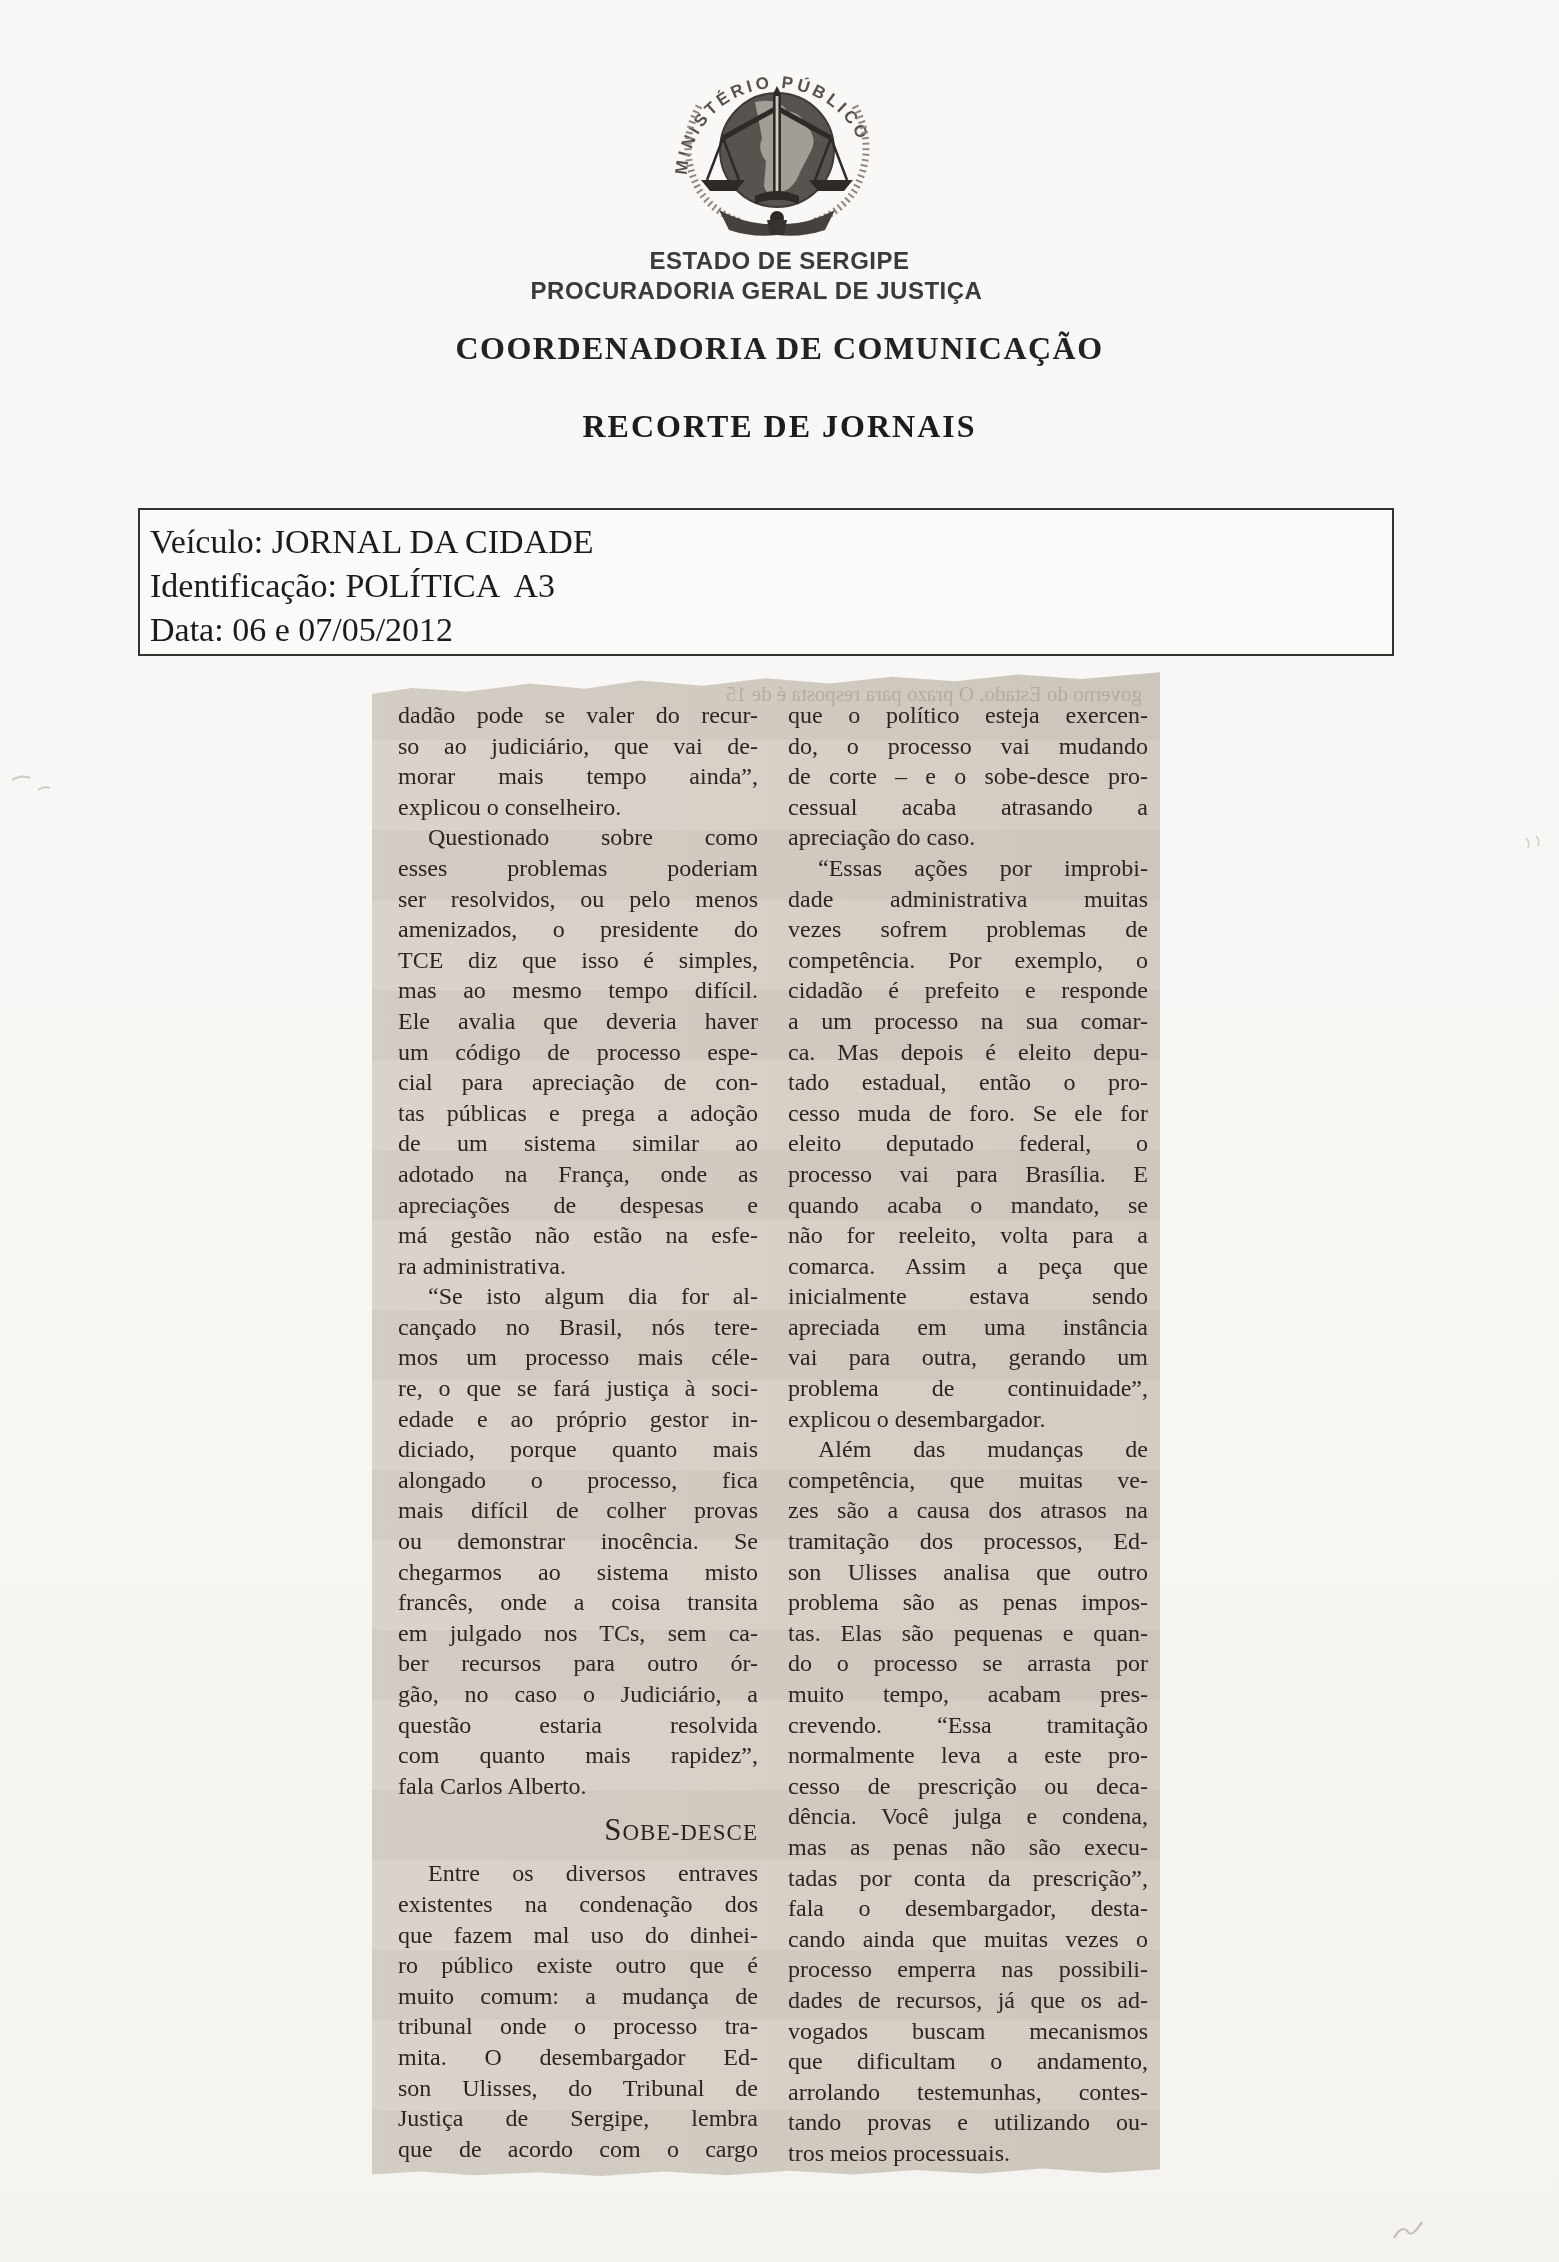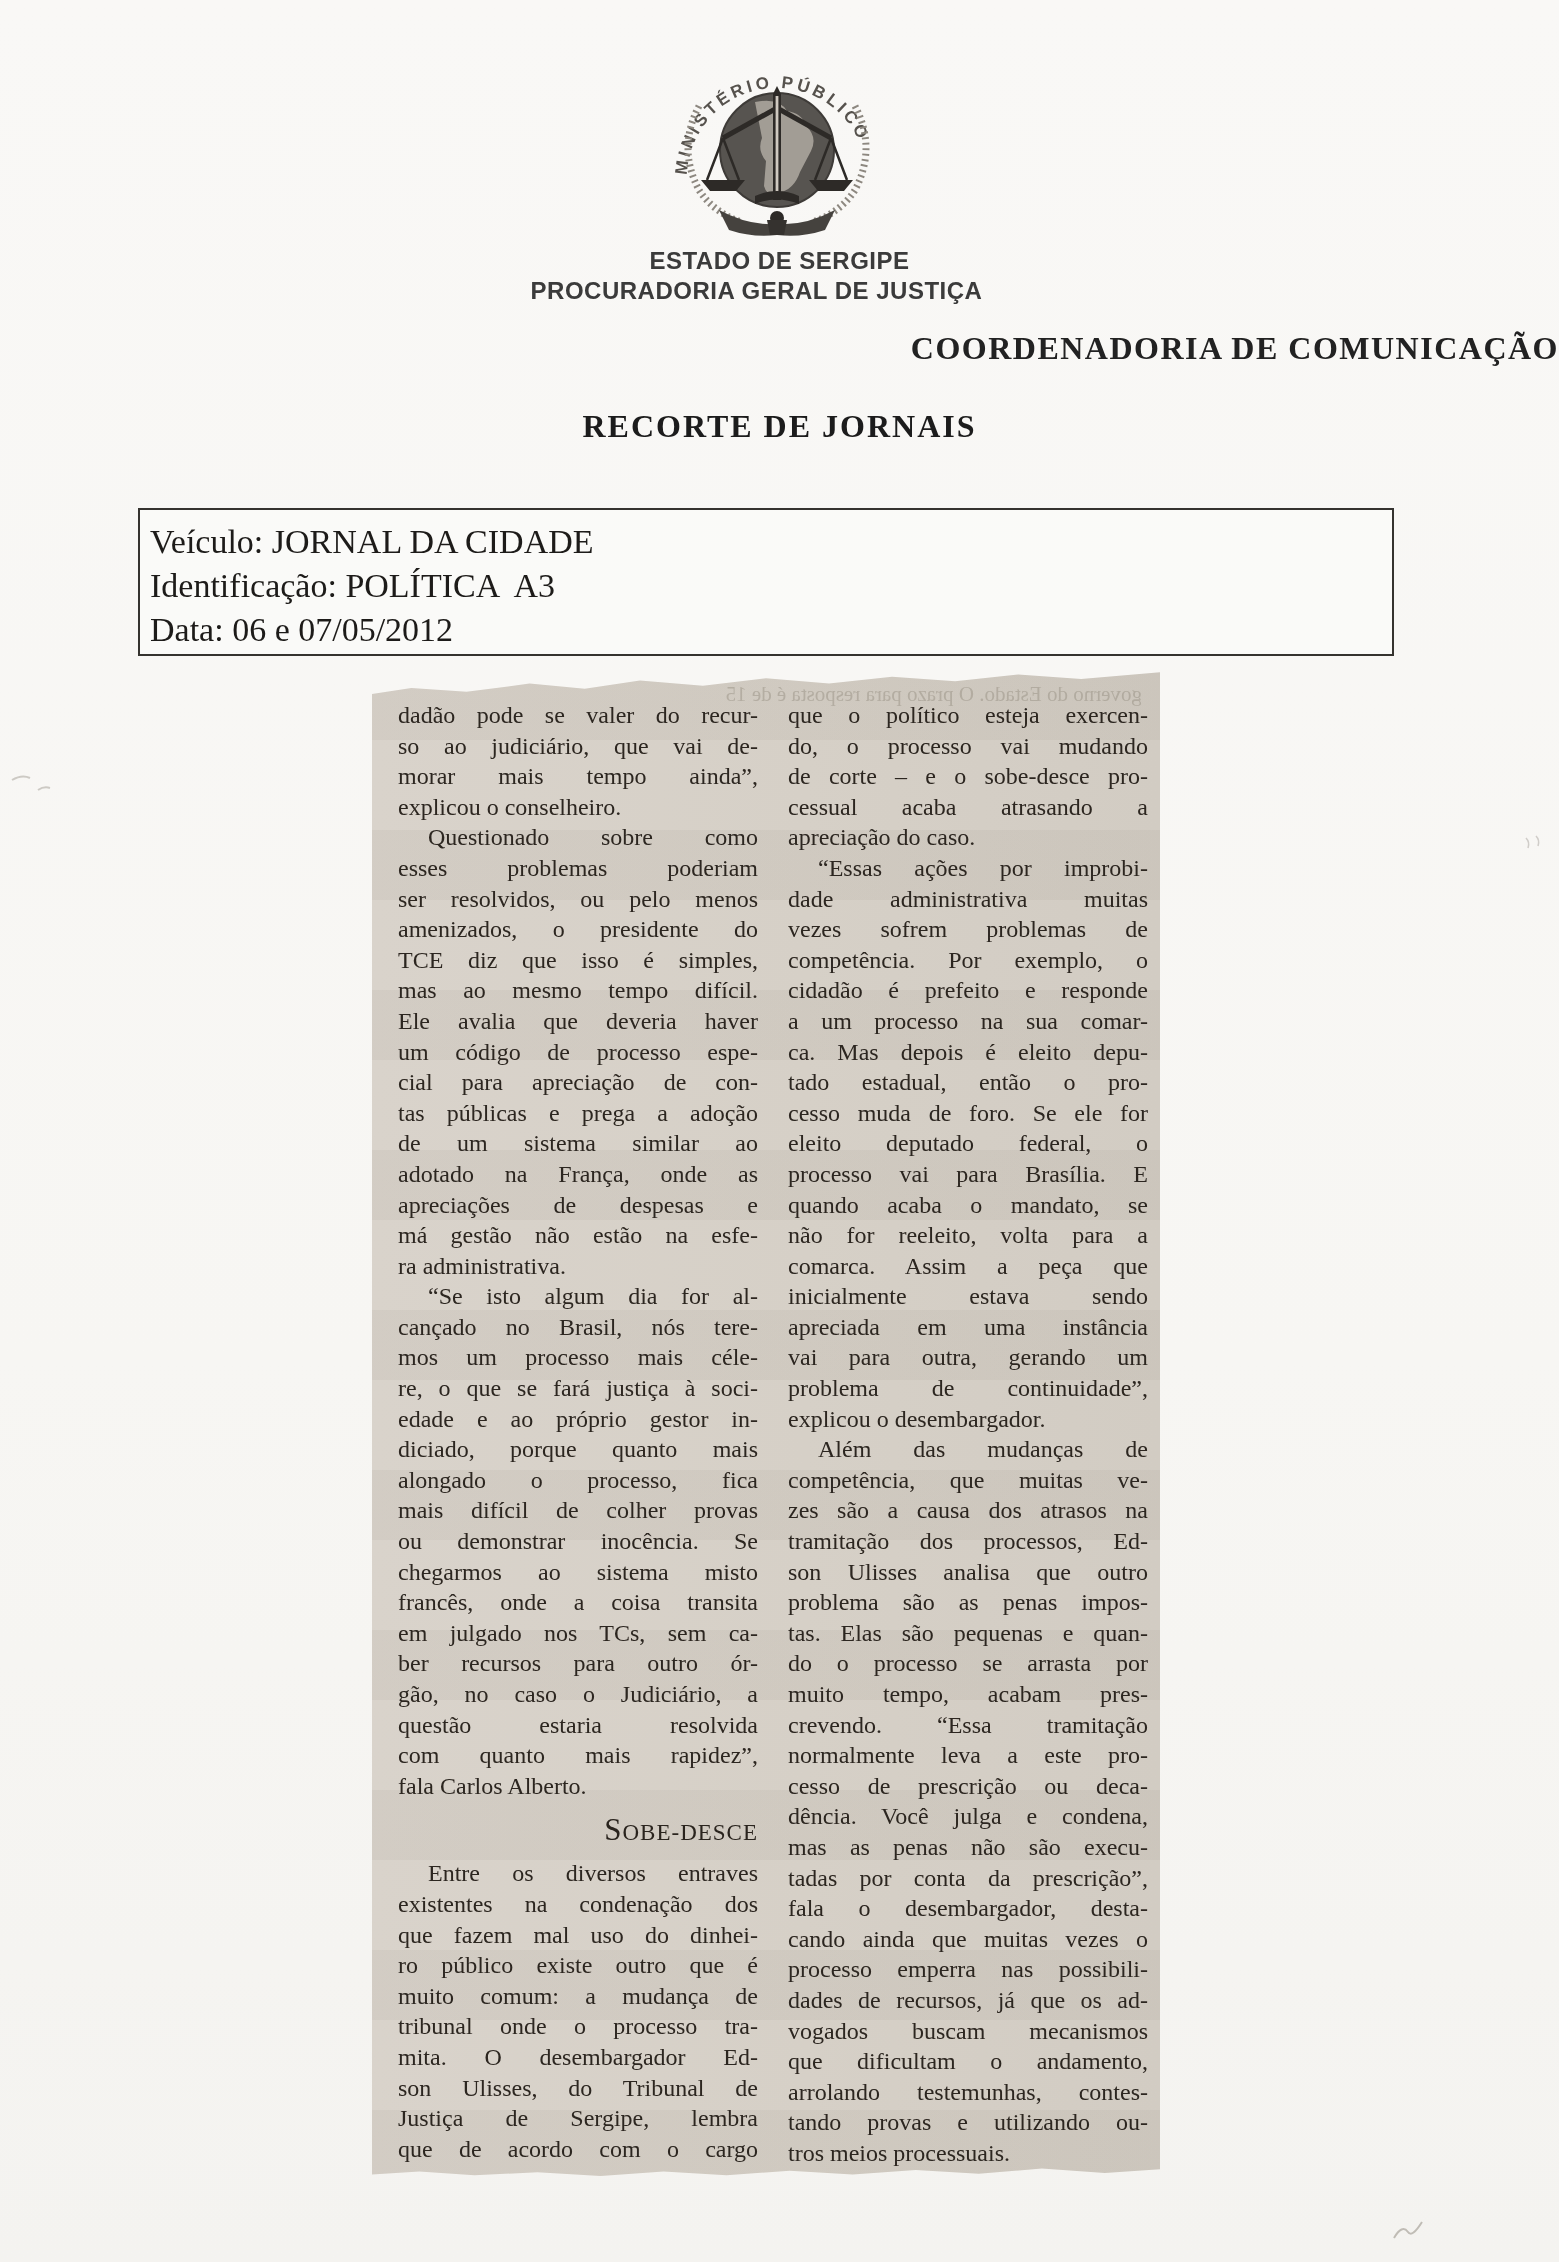--- a/index.html
+++ b/index.html
@@ -9,21 +9,21 @@
     overflow:hidden;font-family:"Liberation Serif",serif;color:#222;
   }
   
   .emblem{position:absolute;left:655px;top:38px;width:244px;height:206px;}
   .org-line1{position:absolute;left:0;top:247px;width:1559px;text-align:center;
     font-family:"Liberation Sans",sans-serif;font-weight:bold;font-size:24px;
     letter-spacing:.5px;color:#3b3b3b;}
   .org-line2{position:absolute;left:0;top:277px;width:1513px;text-align:center;
     font-family:"Liberation Sans",sans-serif;font-weight:bold;font-size:24px;
     letter-spacing:.5px;color:#3b3b3b;}
-  .dept{position:absolute;left:0;top:330px;width:1559px;text-align:right;
+  .dept{position:absolute;left:0;top:330px;width:1559px;text-align:center;
     font-family:"Liberation Serif",serif;font-weight:bold;font-size:32px;
     letter-spacing:1.5px;color:#222;}
   .doc-title{position:absolute;left:0;top:408px;width:1559px;text-align:center;
     font-family:"Liberation Serif",serif;font-weight:bold;font-size:32px;
     letter-spacing:2px;color:#1c1c1c;}
   
   .info-box{position:absolute;left:138px;top:508px;width:1256px;height:148px;
     border:2px solid #35332f;background:rgba(255,255,255,.35);
     padding:10px 0 0 10px;box-sizing:border-box;}
   .info-line{font-family:"Liberation Serif",serif;font-size:34px;color:#1d1b19;

